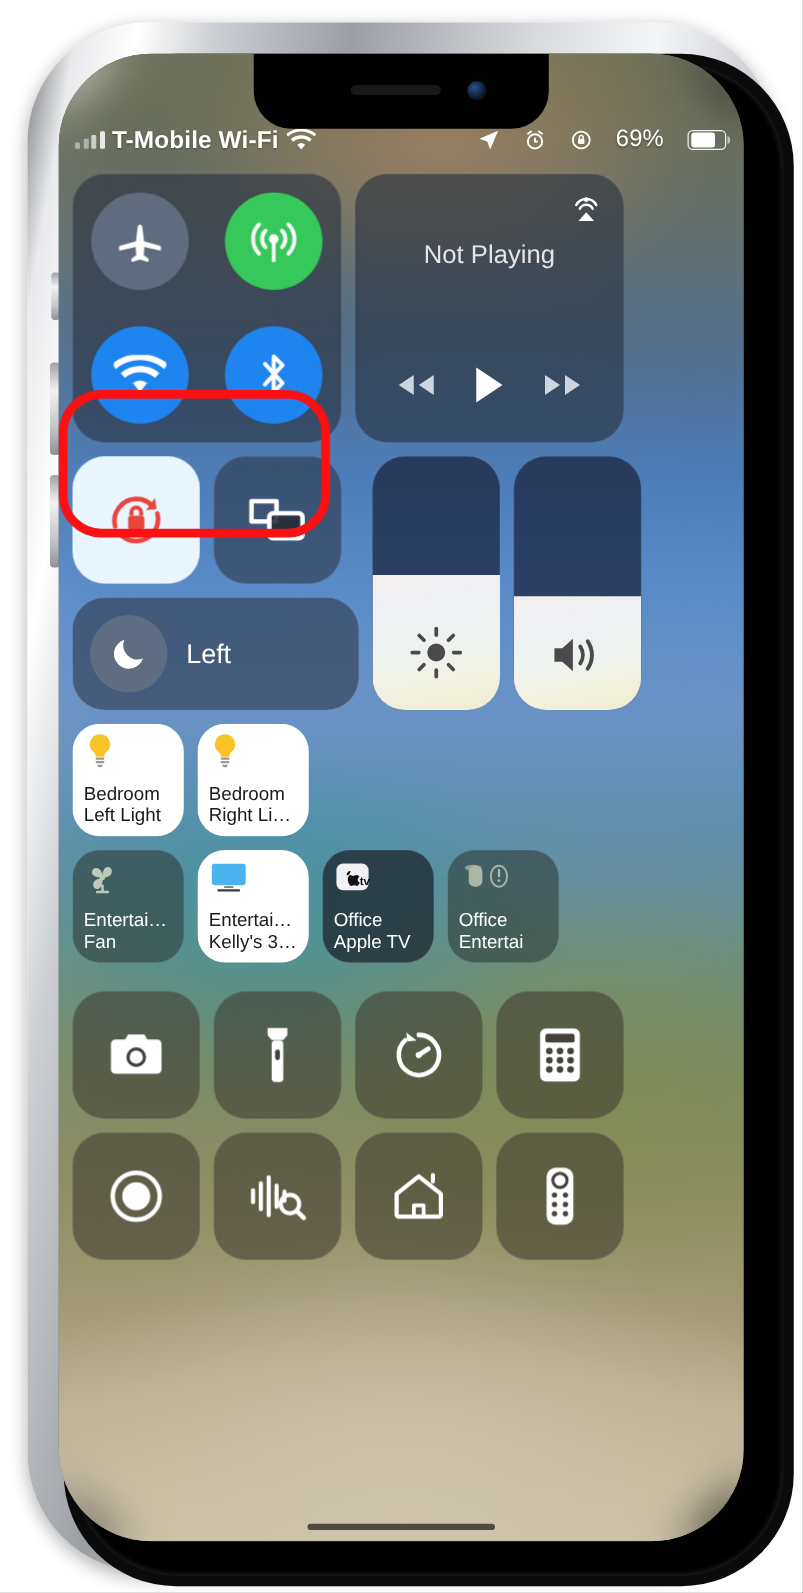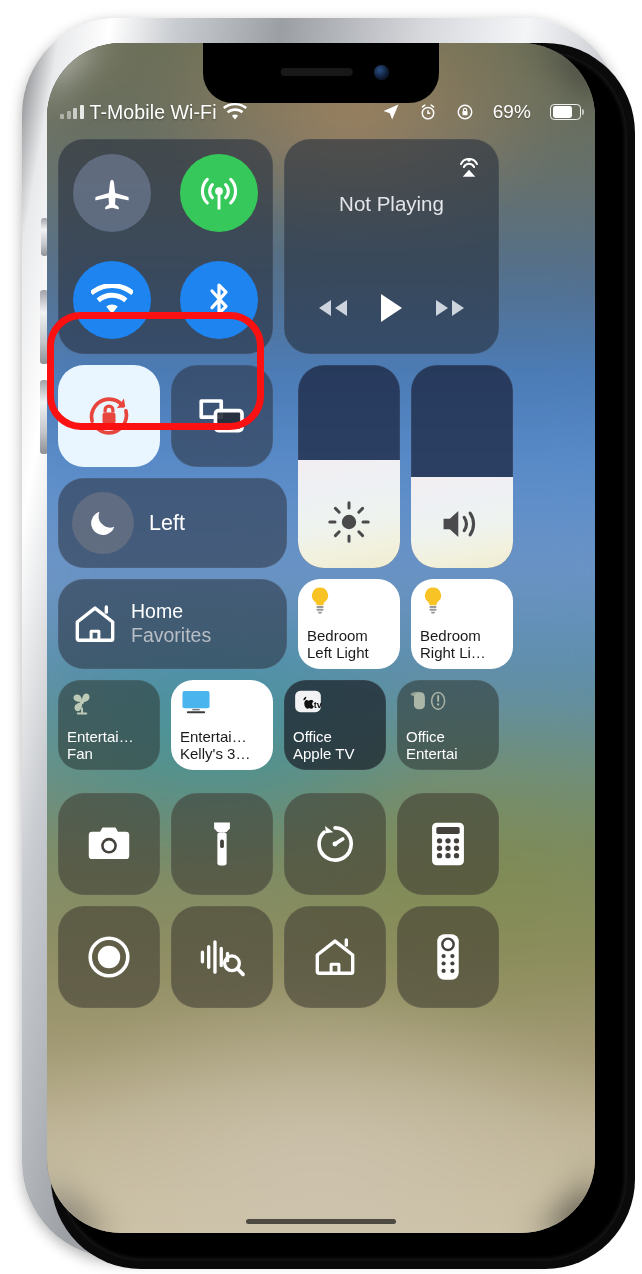--- a/index.html
+++ b/index.html
@@ -69,21 +69,21 @@
     text-shadow:0 1px 2px rgba(0,0,0,.35);
   }
   .sb-left{position:absolute;left:13px;display:flex;align-items:center;gap:6px;}
   .sb-right{position:absolute;right:14px;display:flex;align-items:center;gap:19px;}
   .bars{display:flex;align-items:flex-end;gap:2.5px;height:14px;}
   .bars i{display:block;width:4px;border-radius:1px;background:#fff;}
   .bars i:nth-child(1){height:5px;opacity:.45}
   .bars i:nth-child(2){height:8px;opacity:.45}
   .bars i:nth-child(3){height:11px;opacity:.65}
   .bars i:nth-child(4){height:14px;opacity:.85}
-  .carrier{font-size:19.5px;font-weight:400;}
+  .carrier{font-size:19.5px;font-weight:700;}
   .battpct{font-size:19px;font-weight:400;}
   .batt{position:relative;width:29px;height:14.5px;border:1.6px solid rgba(255,255,255,.9);border-radius:4.2px;}
   .batt::after{content:"";position:absolute;right:-4.4px;top:4px;width:2.4px;height:6px;border-radius:0 2px 2px 0;background:rgba(255,255,255,.6);}
   .batt i{position:absolute;left:1.6px;top:1.6px;bottom:1.6px;width:67%;border-radius:2.4px;background:#fff;}
 
   
   .cc{position:absolute;left:0;right:0;top:96px;bottom:0;padding:0 11px;z-index:20;}
 
   .row{display:flex;gap:11px;}
   .mb{margin-bottom:11px;}
@@ -127,21 +127,21 @@
     background:linear-gradient(170deg,#f3eef0 0%,#eef0f4 25%,#eef3ef 55%,#f2f1de 80%,#efeccf 100%);}
   .slider .gl{position:absolute;left:0;right:0;bottom:22px;display:flex;justify-content:center;}
 
   
   .homebar{width:215px;height:90px;display:flex;align-items:center;padding-left:14px;gap:13px;}
   .home-txt{display:flex;flex-direction:column;line-height:1.22;}
   .home-t1{color:#fff;font-size:19.5px;}
   .home-t2{color:#b9bec6;font-size:19.5px;}
 
   
-  .acc{width:102px;height:90px;border-radius:22px;position:relative;overflow:hidden;
+  .acc{width:89px;height:90px;border-radius:22px;position:relative;overflow:hidden;
        background:rgba(40,48,44,.52);backdrop-filter:blur(22px);
        box-shadow:inset 0 0 0 .5px rgba(255,255,255,.08);}
   .acc.on{background:#ffffff;box-shadow:none;}
   .acc .ic{position:absolute;left:9px;top:7px;width:34px;height:30px;display:flex;align-items:center;}
   .acc .lb{position:absolute;left:9px;right:5px;bottom:7px;line-height:1.17;font-size:15px;color:#fff;}
   .acc.on .lb{color:#1b1b1d;}
 
   
   .shct{width:102px;height:102px;border-radius:26px;display:flex;align-items:center;justify-content:center;
         background:rgba(58,54,48,.55);backdrop-filter:blur(20px);
@@ -369,35 +369,20 @@
               <g fill="none" stroke="#4a4a4c" stroke-width="1.7" stroke-linecap="round">
                 <path d="M14.2 7.4a6.4 6.4 0 010 7.2"></path>
                 <path d="M17.4 5.1a10.3 10.3 0 010 11.8"></path>
                 </g>
               </svg>
           </div>
         </div>
       </div>
 
       <div class="row mb">
-        <div class="tile homebar">
-          <span>
-            <svg width="46" height="46" viewBox="0 0 26 26">
-                <g fill="none" stroke="#fff" stroke-width="1.9" stroke-linejoin="round">
-              <path d="M3 11.9L13 4l10 7.9v9.4a.9.9 0 01-.9.9H3.9a.9.9 0 01-.9-.9z"></path>
-              <path d="M10.8 22.2v-5.1h4.4v5.1" stroke-width="1.7"></path>
-              <path d="M19.4 6.3V3.4" stroke-linecap="round"></path>
-                </g>
-              </svg>
-          </span>
-          <span class="home-txt">
-            <span class="home-t1">Home</span>
-            <span class="home-t2">Favorites</span>
-          </span>
-        </div>
 
         <div class="acc on">
           <span class="ic">
             <svg width="26" height="30" viewBox="0 0 20 24">
               <path fill="#f7c325" d="M10 1.2a6.4 6.4 0 00-3.9 11.5c.7.6 1.1 1.3 1.1 2.1v.7h5.6v-.7c0-.8.4-1.5 1.1-2.1A6.4 6.4 0 0010 1.2z"></path>
               <rect x="7.2" y="16" width="5.6" height="1.5" rx=".6" fill="#9a9a9a"></rect>
               <rect x="7.2" y="18.2" width="5.6" height="1.5" rx=".6" fill="#9a9a9a"></rect>
               <path d="M8.3 20.6h3.4a1.7 1.7 0 01-3.4 0z" fill="#9a9a9a"></path>
               </svg>
           </span>

